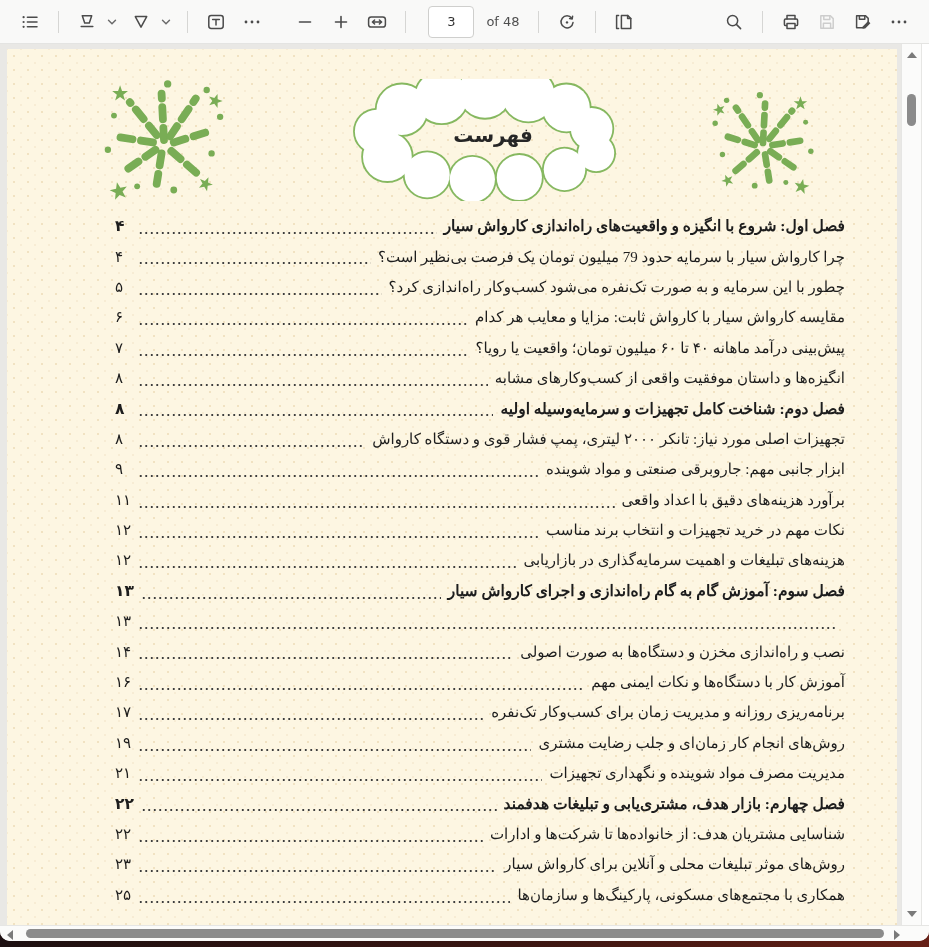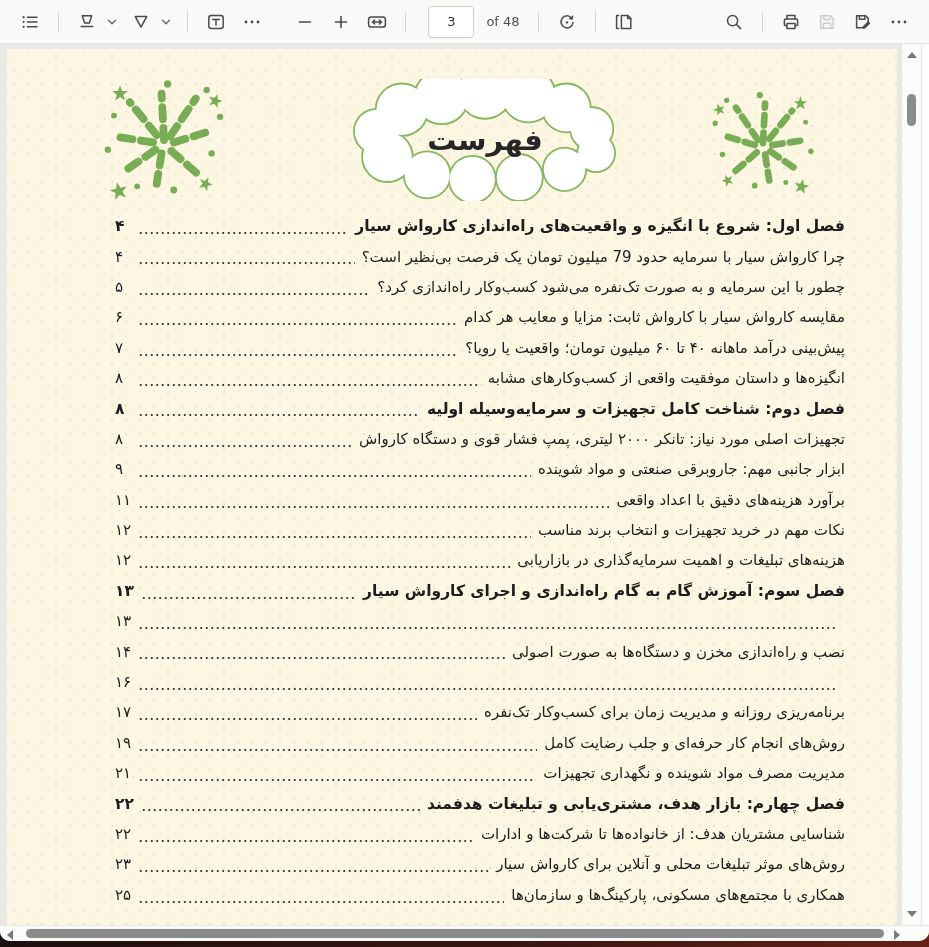--- a/index.html
+++ b/index.html
@@ -35,28 +35,28 @@
         background-image:radial-gradient(#f1e2c2 1.1px,transparent 1.35px),
                          radial-gradient(#f7ecd4 1.1px,transparent 1.35px);
         background-size:14px 14px;background-position:0 0,7px 7px;
         overflow:hidden;}
   .right-strip{position:absolute;left:922px;top:44px;width:7px;height:881px;background:#fff;}
   
   .fw{position:absolute;}
   .fw-left{left:86px;top:30px;width:142px;height:122px;}
   .fw-right{left:695px;top:42px;width:122px;height:104px;transform:scaleX(-1);}
   .cloud{position:absolute;left:320px;top:30px;width:316px;height:122px;}
-  .cloud-title{position:absolute;left:0;top:44px;width:100%;text-align:center;
-               font-size:29px;font-weight:700;color:#262626;letter-spacing:1px;}
+  .cloud-title{position:absolute;left:8px;top:44px;width:100%;text-align:center;
+               font-size:20px;font-weight:700;color:#262626;letter-spacing:1px;}
   
   .toc{position:absolute;left:108px;top:162px;width:730px;}
   .toc-row{display:flex;direction:rtl;align-items:center;height:30.4px;color:#1d1d1d;
            font-size:15px;}
   .toc-row.bold{font-weight:700;font-size:15.5px;}
-  .toc-title{white-space:nowrap;flex:none;}
+  .toc-title{white-space:nowrap;flex:none;font-family:Liberation Serif, serif;}
   .leader{flex:1;height:100%;margin:0 7px;min-width:12px;
           background:radial-gradient(circle,#3e3e3e 1px,transparent 1.35px) repeat-x 0 19px;
           background-size:5.5px 5.5px;}
   .toc-page{flex:none;min-width:16px;text-align:left;}
   
   .vscroll{position:absolute;left:901px;top:44px;width:21px;height:881px;background:#fbfbfa;
            border-left:1px solid #e6e6e4;border-right:1px solid #e6e6e4;box-sizing:border-box;}
   .vthumb{position:absolute;left:5px;top:50px;width:9px;height:32px;background:#8b8b8b;
           border-radius:5px;cursor:pointer;}
   .hscroll{position:absolute;left:0;top:925px;width:929px;height:16px;background:#fbfbfa;
@@ -412,30 +412,31 @@
           <div class="toc-row" dir="rtl">
           <span class="leader"></span>
           <span class="toc-page">۱۳</span>
         </div>
           <div class="toc-row" dir="rtl">
           <span class="toc-title">نصب و راه‌اندازی مخزن و دستگاه‌ها به صورت اصولی</span>
           <span class="leader"></span>
           <span class="toc-page">۱۴</span>
         </div>
           <div class="toc-row" dir="rtl">
+          <span class="toc-title">آموزش کار با دستگاه‌ها و نکات ایمنی مهم</span>
           <span class="leader"></span>
           <span class="toc-page">۱۶</span>
         </div>
           <div class="toc-row" dir="rtl">
           <span class="toc-title">برنامه‌ریزی روزانه و مدیریت زمان برای کسب‌وکار تک‌نفره</span>
           <span class="leader"></span>
           <span class="toc-page">۱۷</span>
         </div>
           <div class="toc-row" dir="rtl">
-          <span class="toc-title">روش‌های انجام کار حرفه‌ای و جلب رضایت کامل</span>
+          <span class="toc-title">روش‌های انجام کار زمان‌ای و جلب رضایت مشتری</span>
           <span class="leader"></span>
           <span class="toc-page">۱۹</span>
         </div>
           <div class="toc-row" dir="rtl">
           <span class="toc-title">مدیریت مصرف مواد شوینده و نگهداری تجهیزات</span>
           <span class="leader"></span>
           <span class="toc-page">۲۱</span>
         </div>
           <div class="toc-row bold" dir="rtl">
           <span class="toc-title">فصل چهارم: بازار هدف، مشتری‌یابی و تبلیغات هدفمند</span>

